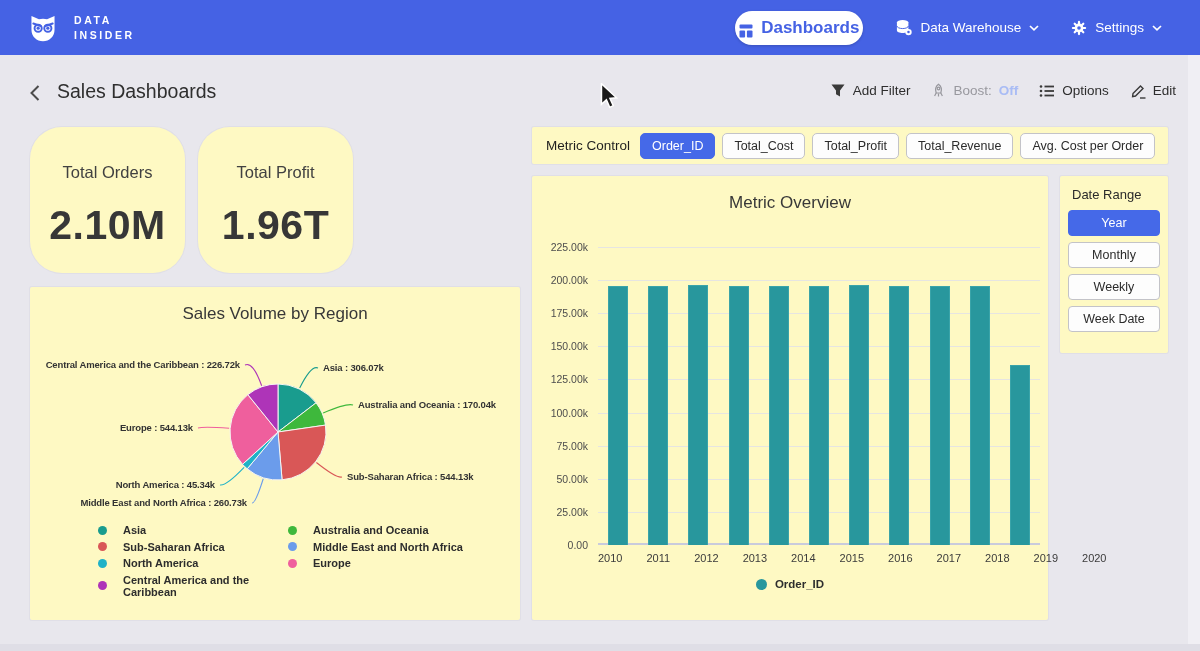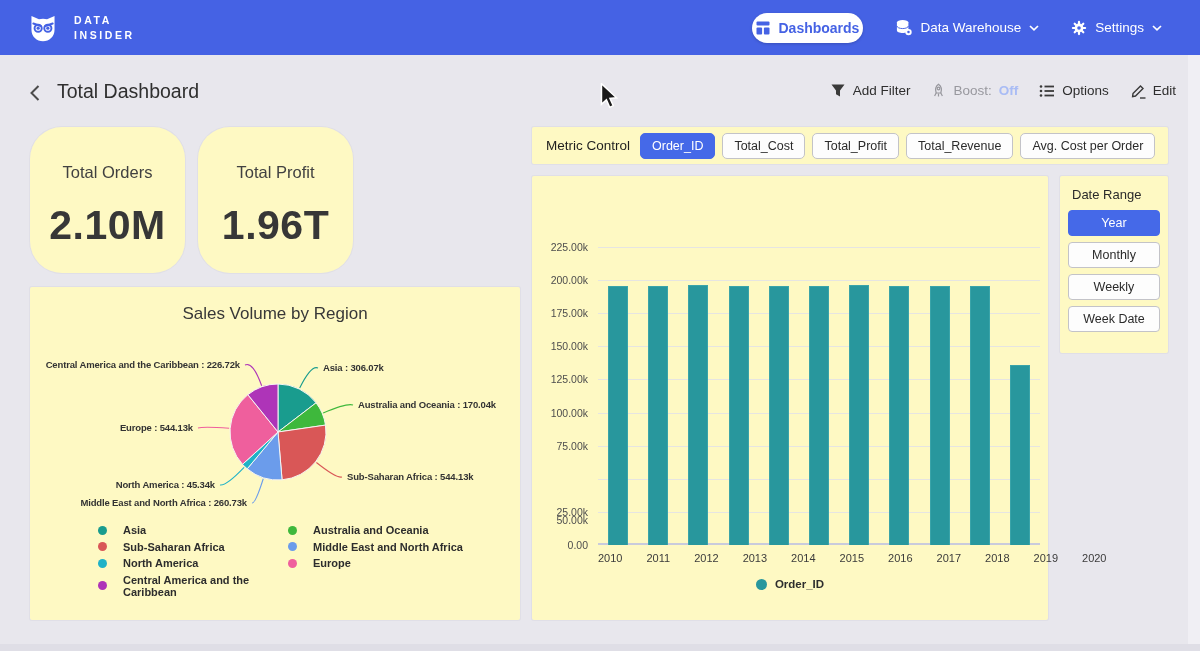--- a/index.html
+++ b/index.html
@@ -6,21 +6,21 @@
   html,body { width:1200px; height:651px; }
   body { position:relative; background:#e8e7ed; overflow:hidden; }
 
   
   .navbar { position:absolute; top:0; left:0; width:1200px; height:55px; background:#4562e4;
             display:flex; align-items:center; padding:0 38px 0 28px; z-index:5; }
   .brand { display:flex; align-items:center; gap:16px; cursor:pointer; }
   .brand-text div { color:#fff; font-size:10.5px; font-weight:bold; letter-spacing:2.6px; line-height:1.4; }
   .nav-right { margin-left:auto; display:flex; align-items:center; gap:32px; }
   .pill { background:#fff; color:#4562e4; border:none; border-radius:17px; padding:7px 4px;
-          display:flex; align-items:center; gap:8px; font-size:14px; font-weight:bold; cursor:pointer;
+          display:flex; align-items:flex-end; gap:8px; font-size:17px; font-weight:bold; cursor:pointer;
           box-shadow:0 1px 3px rgba(0,0,0,0.18); }
   .nav-item { display:flex; align-items:center; gap:8px; color:#fff; font-size:13.5px; font-weight:500; cursor:pointer;text-align:right; }
 
   
   .back-btn { position:absolute; left:28px; top:84px; cursor:pointer; }
   .page-title { position:absolute; left:57px; top:80px; font-size:19.5px; color:#2f2f2f; font-weight:500; }
   .header-actions { position:absolute; right:24px; top:82px; display:flex; align-items:center; gap:21px; }
   .h-action { display:flex; align-items:center; gap:7px; font-size:13.5px; color:#2e2e2e; font-weight:500; cursor:pointer; }
   .h-action.muted { color:#98989e; cursor:default; }
   .boost-off { font-weight:600; }
@@ -135,21 +135,21 @@
       </svg>
     </div>
   </div>
 </div>
 
 <div class="back-btn">
   <svg width="13" height="18" viewBox="0 0 12 18">
     <path d="M10 2 L3 9 L10 16" stroke="#4b4b4b" stroke-width="2" fill="none"></path>
   </svg>
 </div>
-<div class="page-title">Total Dashboard</div>
+<div class="page-title">Sales Dashboards</div>
 
 <div class="header-actions">
   <div class="h-action">
     <svg width="16" height="15" viewBox="0 0 16 15">
       <path d="M1.5 1.5 H14.5 L10 7.5 V13.5 L6 11.3 V7.5 Z" fill="#3a3a3a"></path>
     </svg>
     <span>Add Filter</span>
   </div>
   <div class="h-action muted">
     <svg width="15" height="16" viewBox="0 0 15 16" fill="none" stroke="#97979d" stroke-width="1.2">
@@ -257,24 +257,25 @@
         <span>Europe</span>
       </div>
       <div class="legend-item">
         <div class="legend-dot" style="background: rgb(174, 52, 184);"></div>
         <span>Central America and the Caribbean</span>
       </div>
     </div>
 </div>
 
 <div class="bar-card surface">
+  <div class="card-title">Metric Overview</div>
   <div id="y-ticks">
       <div class="y-tick" style="top: 363px;">0.00</div>
       <div class="y-tick" style="top: 329.889px;">25.00k</div>
-      <div class="y-tick" style="top: 296.778px; margin-top: 41px;">50.00k</div>
+      <div class="y-tick" style="top: 296.778px;">50.00k</div>
       <div class="y-tick" style="top: 263.667px;">75.00k</div>
       <div class="y-tick" style="top: 230.556px;">100.00k</div>
       <div class="y-tick" style="top: 197.444px;">125.00k</div>
       <div class="y-tick" style="top: 164.333px;">150.00k</div>
       <div class="y-tick" style="top: 131.222px;">175.00k</div>
       <div class="y-tick" style="top: 98.1111px;">200.00k</div>
       <div class="y-tick" style="top: 65px;">225.00k</div>
     </div>
   <div class="bar-plot">
     <div id="gridlines">

